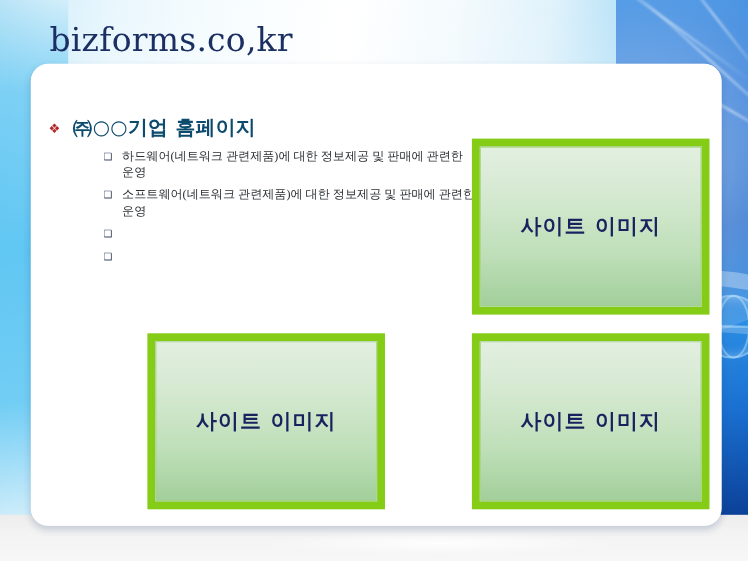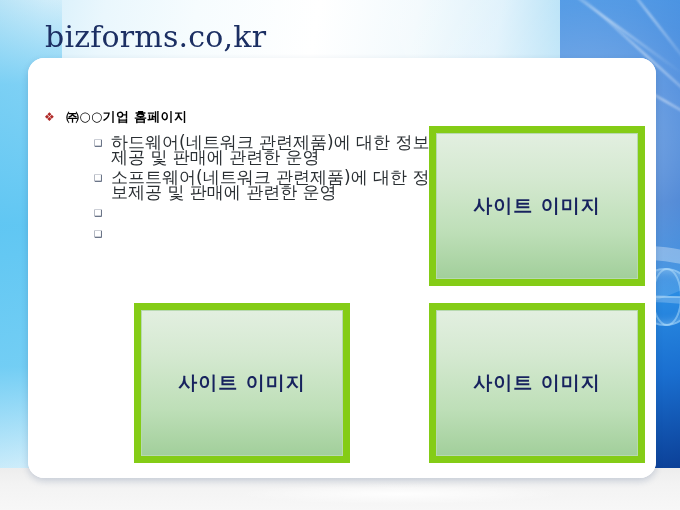--- a/index.html
+++ b/index.html
@@ -185,24 +185,24 @@
   .lvl1-marker {
     width: 22px;
     flex: none;
     font-size: 12px;
     line-height: 18px;
     color: #b12a28;
     text-align: left;
     padding-left: 4px;
   }
   .lvl1-text {
-    font-size: 13px;
+    font-size: 18px;
     line-height: 18px;
     font-weight: bold;
-    color: #000000;
+    color: #0c4a6e;
     letter-spacing: 0.3px;
   }
 
   #sub-list {
     margin: 0;
     padding: 0 0 0 54px;
     list-style: none;
   }
   .sub-row {
     display: flex;
@@ -210,24 +210,25 @@
     margin-bottom: 5px;
   }
   .sub-marker {
     width: 17px;
     flex: none;
     font-size: 9px;
     line-height: 16px;
     color: #3d4a63;
   }
   .sub-text {
-    font-size: 17px;
+    font-size: 11px;
     line-height: 15px;
     color: #2a2f33;
     max-width: 322px;
+    font-family: Liberation Serif, serif;
   }
 
   
   .img-box {
     position: absolute;
     background: #84cc16;
     padding: 7px;
     box-sizing: border-box;
     z-index: 6;
   }

